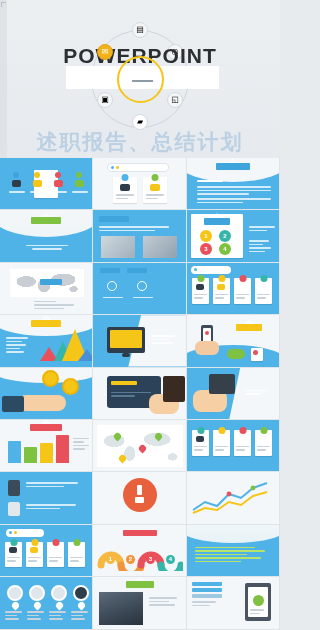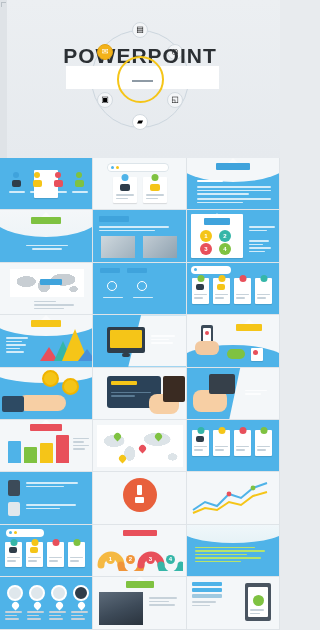--- a/index.html
+++ b/index.html
@@ -89,20 +89,21 @@
     <div class="node n-tr">◴</div>
     <div class="node n-br">◱</div>
     <div class="node n-bot">▰</div>
     <div class="node n-bl">▣</div>
 
     <div class="wp-title">POWERPOINT</div>
     <div class="white-band"></div>
     <div class="ring-inner"></div>
     <div class="node n-tl">✉</div>
 
+    <div class="hero-title">述职报告、总结计划</div>
   </div>
 
   <div class="grid">
 
     <div class="cell">
       <div class="card" style="left:34px;top:12px;width:24px;height:28px;"></div>
       <div class="dot" style="left:13px;top:14px;width:6px;height:6px;background:#3fa3dc;"></div>
       <div class="dot" style="left:34px;top:14px;width:6px;height:6px;background:#f5c518;"></div>
       <div class="dot" style="left:55px;top:14px;width:6px;height:6px;background:#e8505b;"></div>
       <div class="dot" style="left:76px;top:14px;width:6px;height:6px;background:#7fc241;"></div>

